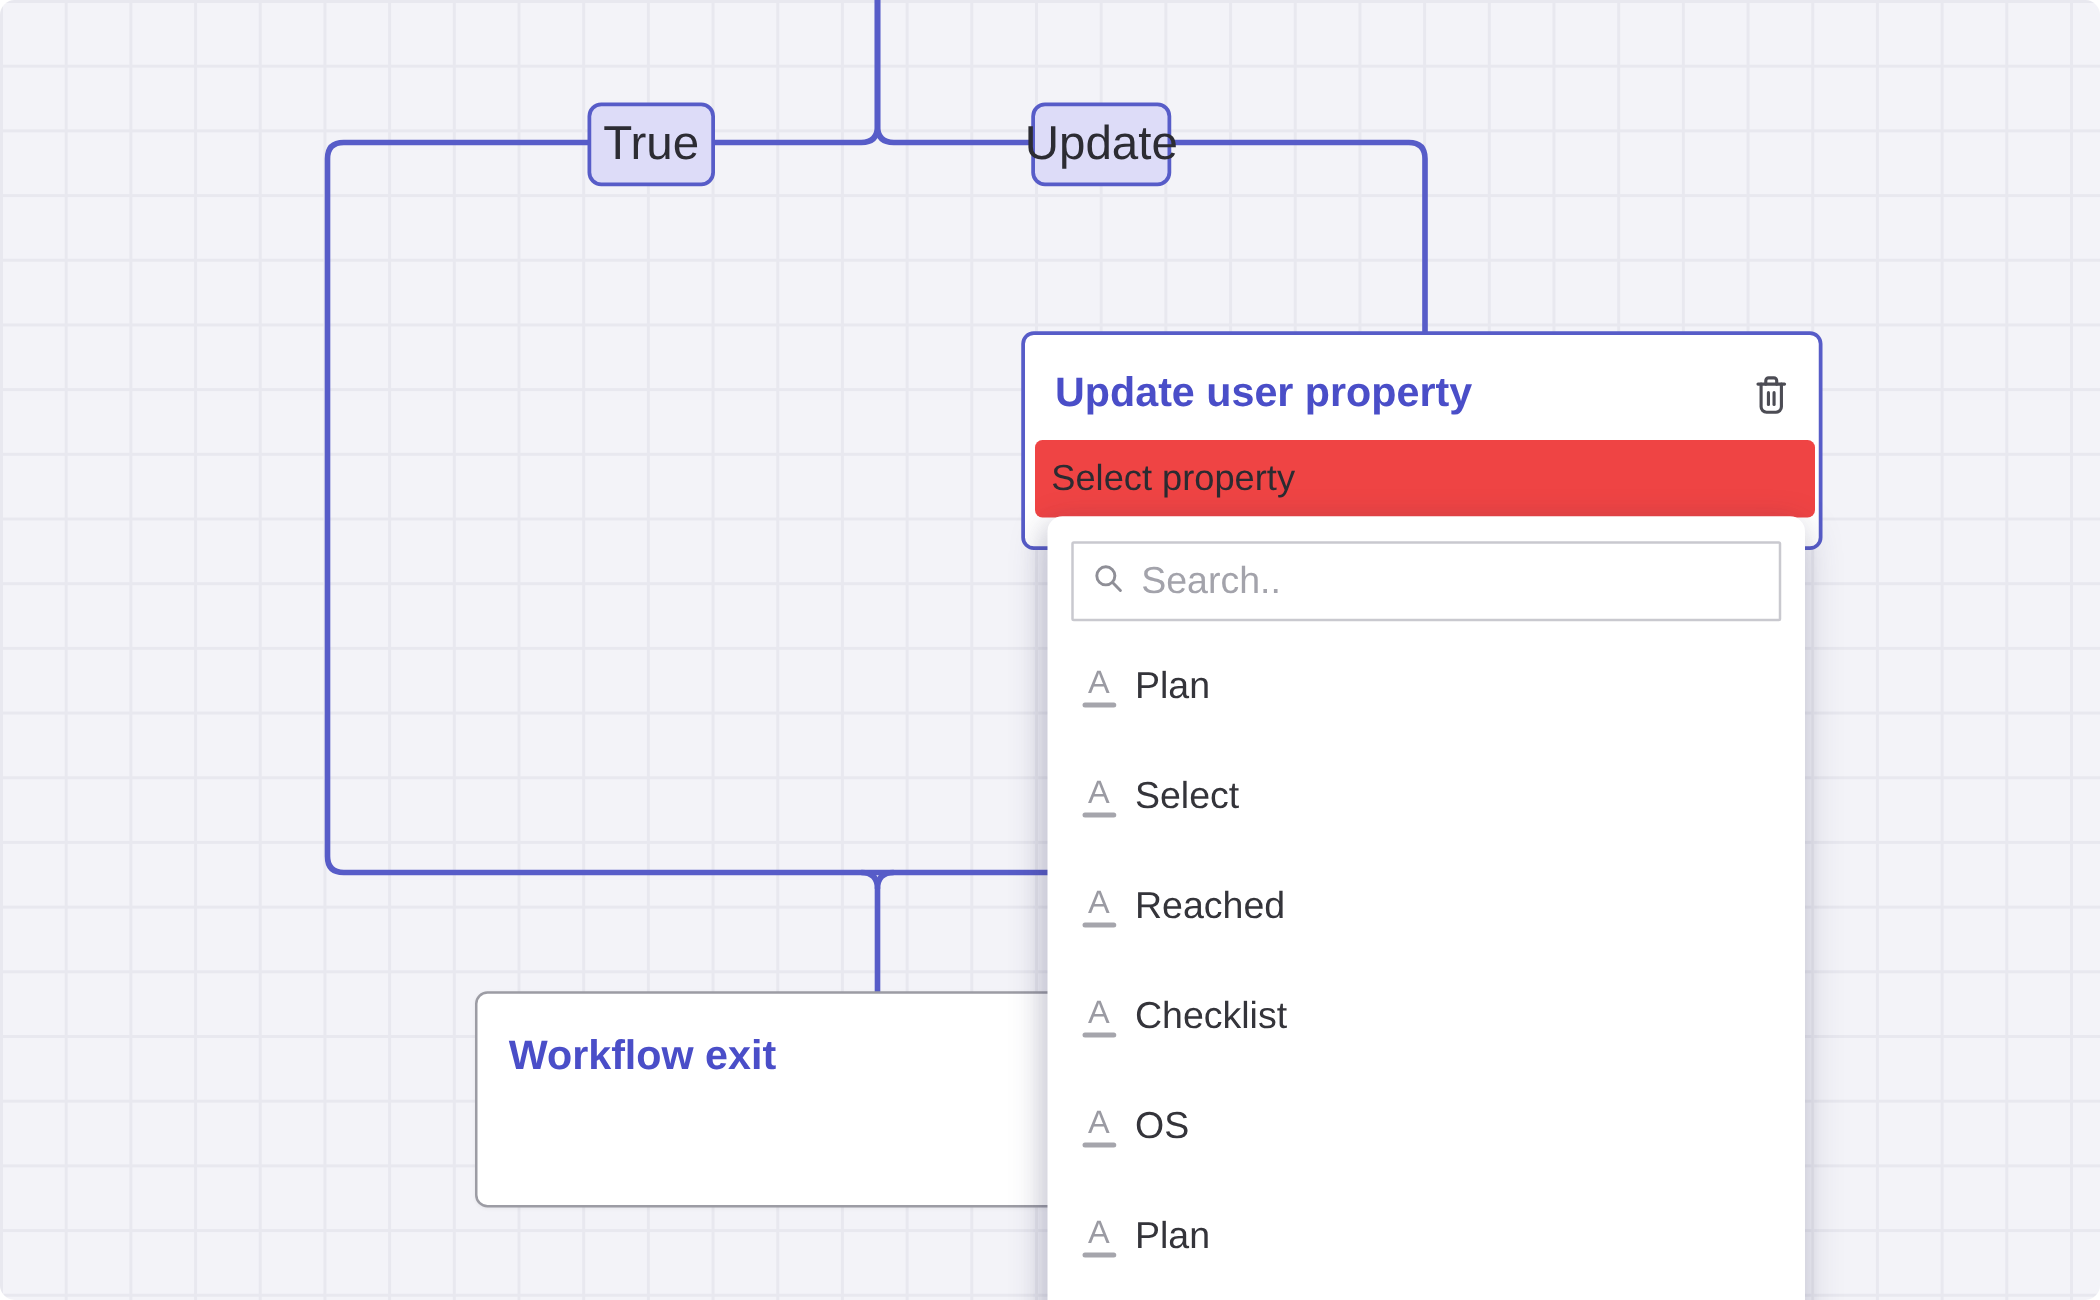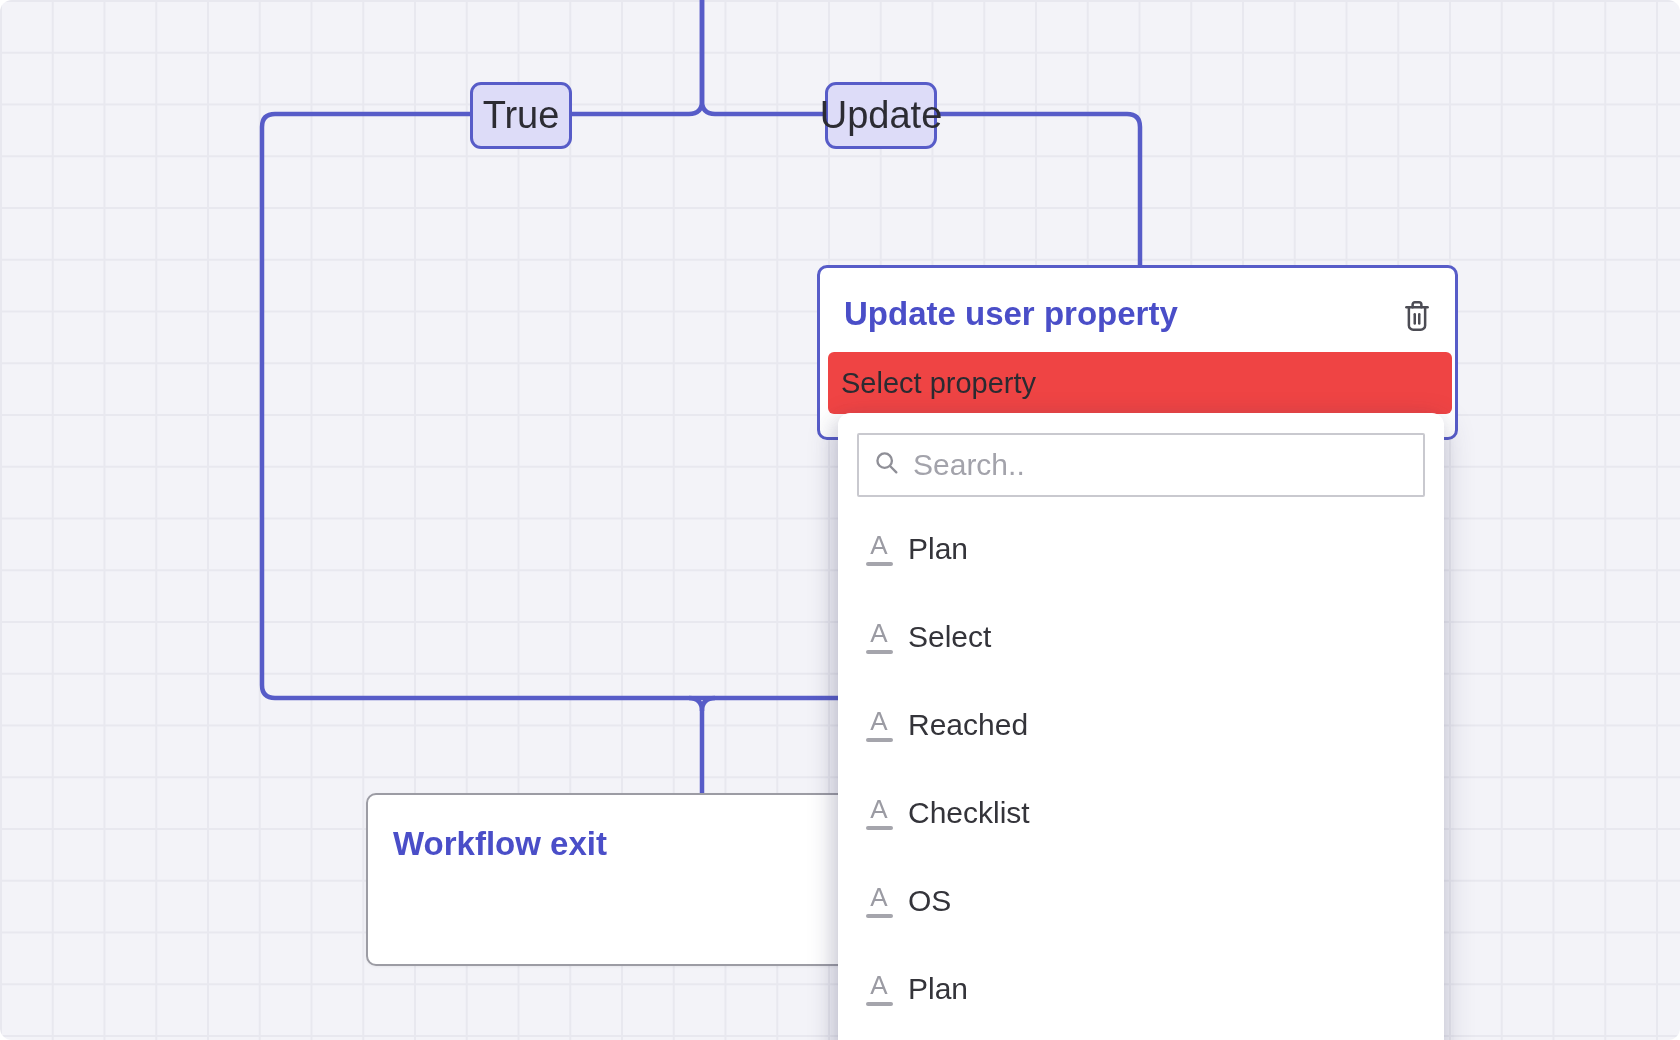--- a/index.html
+++ b/index.html
@@ -66,21 +66,21 @@
     display:flex;align-items:center;height:88px;padding-left:27px;cursor:pointer;
   }
   .a-icon{
     display:inline-flex;flex-direction:column;align-items:center;width:28px;margin-right:15px;
   }
   .a-glyph{font-size:26px;line-height:1.05;color:#9b9ba3}
   .a-underline{width:27px;height:4px;border-radius:2px;background:#a5a5ac;margin-top:2px}
   .prop-label{font-size:30px;color:#34343a}
 
   .exit-card{
-    position:absolute;left:366px;top:793px;width:644px;height:173px;z-index:3;
+    position:absolute;left:380px;top:793px;width:644px;height:173px;z-index:3;
     background:#fff;border:2px solid #9c9ca4;border-radius:10px;
     box-shadow:0 1px 3px rgba(0,0,0,.05);
   }
   .exit-card .card-title{
     position:absolute;left:25px;top:30px;font-size:33px;font-weight:700;color:var(--node-title-color);
   }
   .exit-card .card-subtitle{
     position:absolute;left:25px;top:96px;font-size:30px;color:#2b2b31;
   }
 </style>

